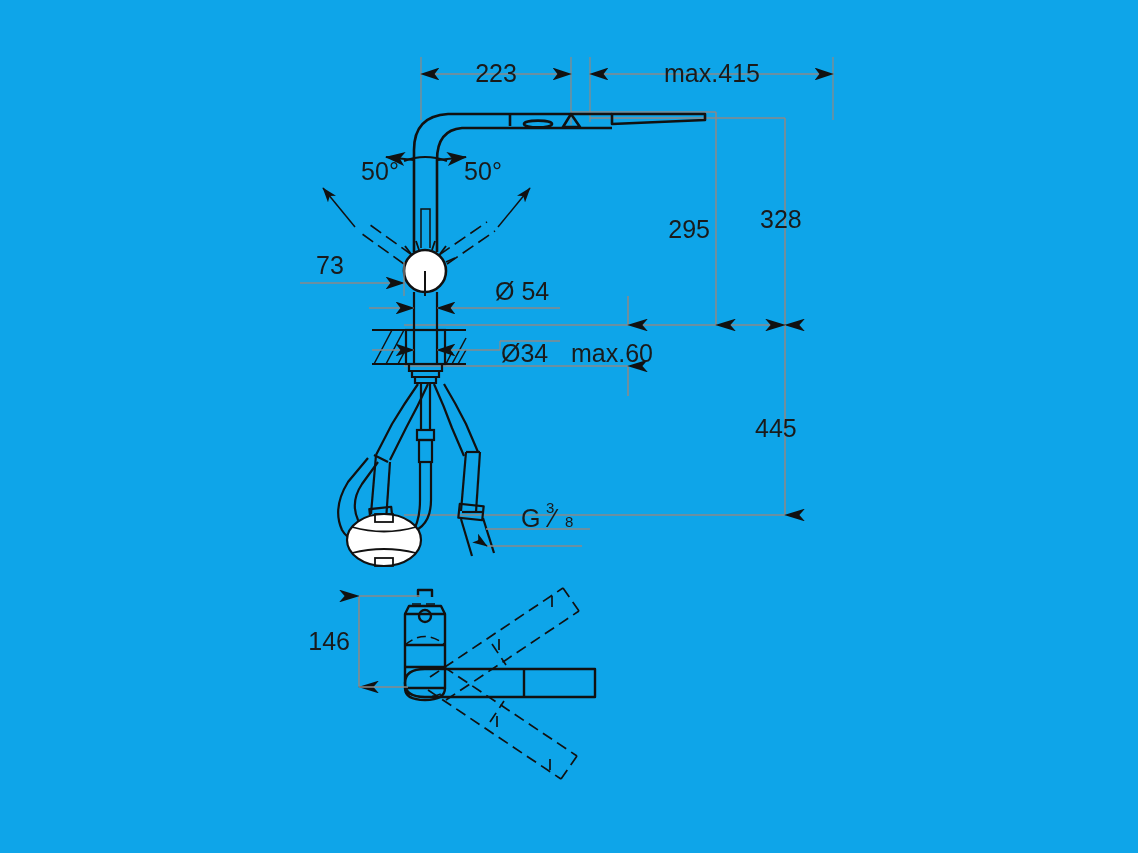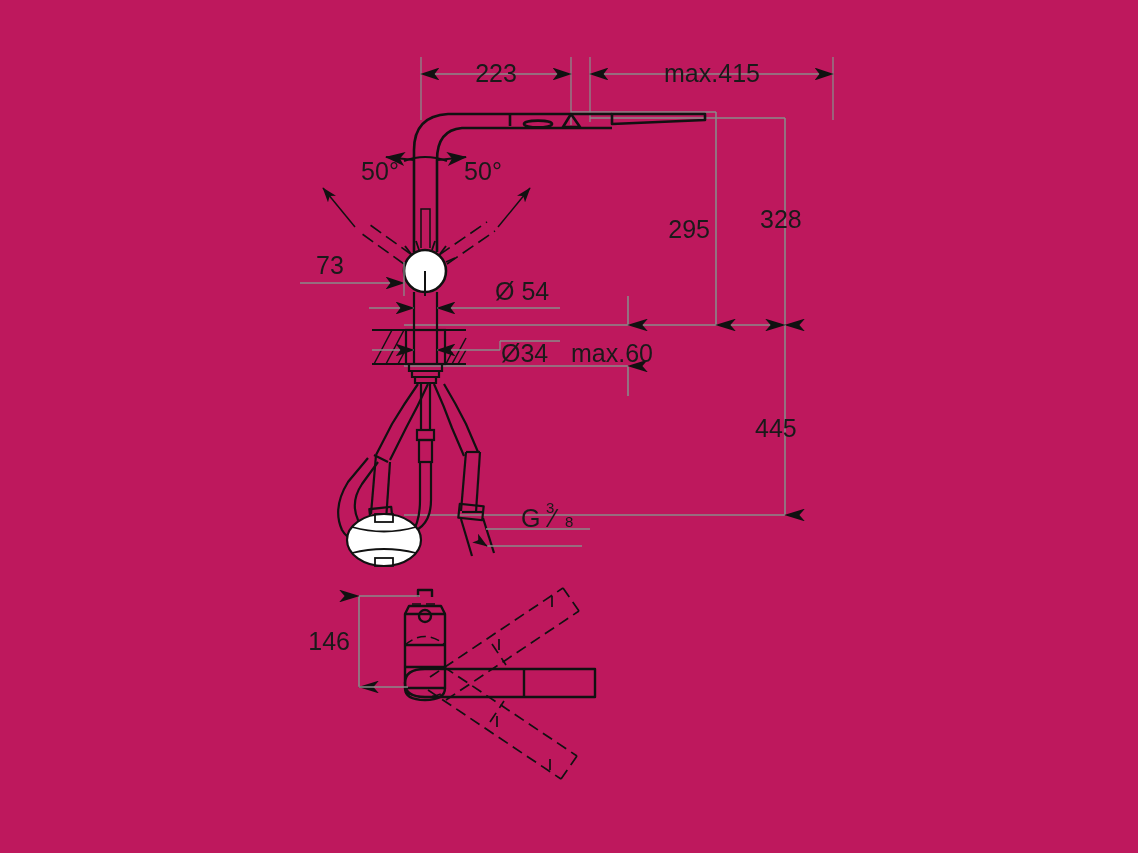--- a/index.html
+++ b/index.html
@@ -1,18 +1,18 @@
 <!DOCTYPE html>
 <html><head>
 <meta charset="utf-8">
 <style>
   html,body{margin:0;padding:0;background:#ffffff;}
   body{width:1138px;height:853px;overflow:hidden;
        font-family:"Liberation Sans",sans-serif;}
-  #stage{position:relative;width:1138px;height:853px;background:#be185d;}
+  #stage{position:relative;width:1138px;height:853px;background:#0ea5e9;}
   svg{display:block;}
   .dimtxt{font-family:"Liberation Sans",sans-serif;font-size:25px;fill:#1a1a1a;}
   .dimtxt-sm{font-family:"Liberation Sans",sans-serif;font-size:15px;fill:#1a1a1a;}
 </style>
 </head>
 <body>
 
 <div id="stage">
 <svg width="1138" height="853" viewBox="0 0 1138 853">
 

